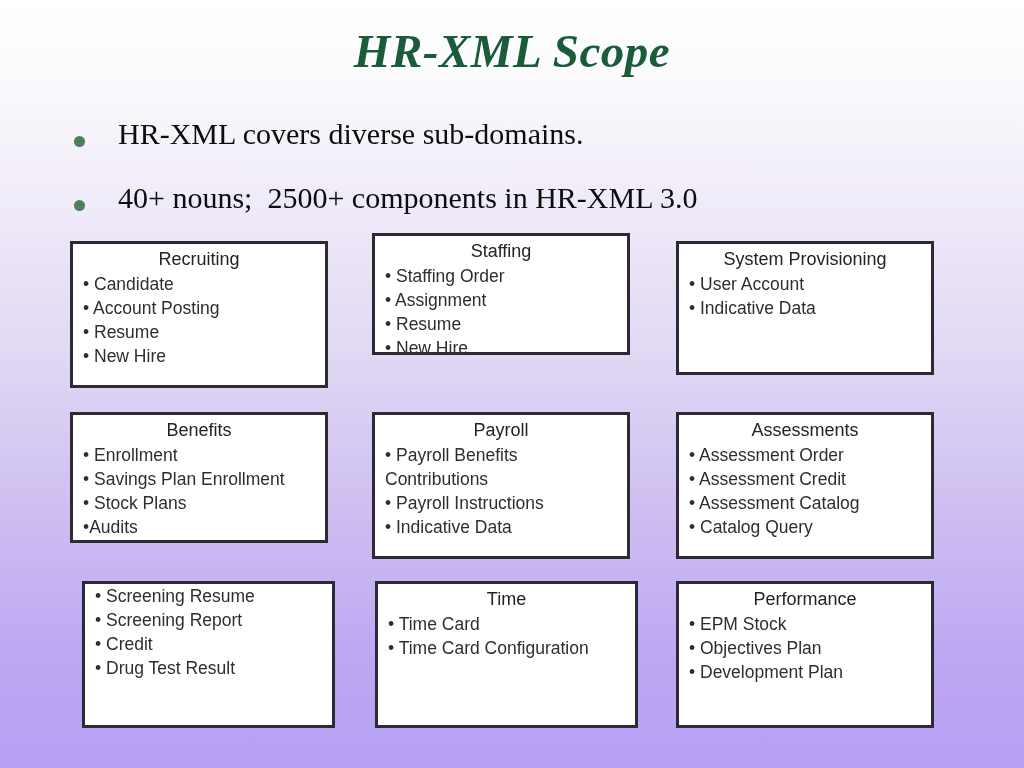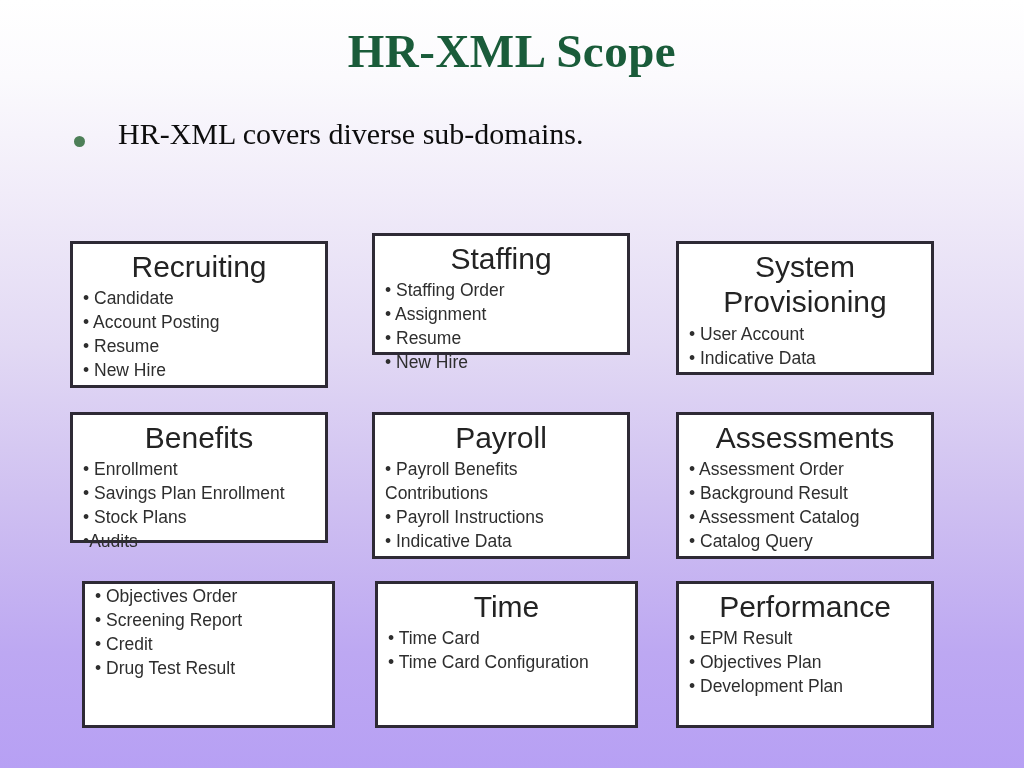--- a/index.html
+++ b/index.html
@@ -4,35 +4,35 @@
 <style>
   html,body{margin:0;padding:0;}
   body{width:1024px;height:768px;overflow:hidden;font-family:"Liberation Sans",sans-serif;}
   .slide{
     position:relative;width:1024px;height:768px;overflow:hidden;
     background:linear-gradient(180deg,#ffffff 0%,#fbfafd 10%,#f1ecf9 25%,#e2d9f4 45%,#cfc0f1 65%,#bda8f2 85%,#b7a0f4 100%);
   }
   .slide-title{
     margin:24px 0 0 0;text-align:center;
     font-family:"Liberation Serif",serif;font-weight:bold;font-size:47px;line-height:1.15;
-    color:#1a5c3a;letter-spacing:0.5px;
+    color:#1a5c3a;letter-spacing:0.5px;font-style:italic;
   }
   .bullets{margin:38px 0 0 74px;}
   .bullet-row{display:flex;align-items:center;margin-bottom:28px;}
   .bullet-dot{flex:none;width:11px;height:11px;border-radius:50%;background:#4d7f58;margin:14px 33px 0 0;}
   .bullet-text{
     font-family:"Liberation Serif",serif;font-size:30px;line-height:1.2;color:#0d0d0d;
     white-space:pre-wrap;
   }
   .box{
     position:absolute;background:#ffffff;border:3px solid #2e2a35;box-sizing:border-box;
   }
   .box-title{
     margin:5px 4px 2px 4px;text-align:center;font-weight:400;
-    font-size:30px;line-height:1.18;color:#232323;
+    font-size:18px;line-height:1.18;color:#232323;
   }
   .box-items{padding:1px 26px 0 10px;}
   .box-item{font-size:17.5px;line-height:1.37;color:#2e2e2e;}
   
   .b0{left:70px;top:241px;width:258px;height:147px}
   .b1{left:372px;top:233px;width:258px;height:122px}
   .b2{left:676px;top:241px;width:258px;height:134px}
   .b3{left:70px;top:412px;width:258px;height:131px}
   .b4{left:372px;top:412px;width:258px;height:147px}
   .b5{left:676px;top:412px;width:258px;height:147px}
@@ -46,20 +46,24 @@
 <body>
 
 <div class="slide">
 
   <h1 class="slide-title">HR-XML Scope</h1>
 
   <div class="bullets">
     <div class="bullet-row">
       <span class="bullet-dot"></span>
       <span class="bullet-text">HR-XML covers diverse sub-domains.</span>
+    </div>
+    <div class="bullet-row">
+      <span class="bullet-dot"></span>
+      <span class="bullet-text">40+ nouns;  2500+ components in HR-XML 3.0</span>
     </div>
   </div>
 
   <section class="box b0">
     <h2 class="box-title">Recruiting</h2>
     <div class="box-items">
       <div class="box-item">• Candidate</div>
       <div class="box-item">• Account Posting</div>
       <div class="box-item">• Resume</div>
       <div class="box-item">• New Hire</div>
@@ -100,45 +104,45 @@
       <div class="box-item">• Payroll Benefits Contributions</div>
       <div class="box-item">• Payroll Instructions</div>
       <div class="box-item">• Indicative Data</div>
     </div>
   </section>
 
   <section class="box b5">
     <h2 class="box-title">Assessments</h2>
     <div class="box-items">
       <div class="box-item">• Assessment Order</div>
-      <div class="box-item">• Background Result</div>
+      <div class="box-item">• Assessment Credit</div>
       <div class="box-item">• Assessment Catalog</div>
       <div class="box-item">• Catalog Query</div>
     </div>
   </section>
 
   <section class="box b6">
     <div class="box-items">
-      <div class="box-item">• Objectives Order</div>
+      <div class="box-item">• Screening Resume</div>
       <div class="box-item">• Screening Report</div>
       <div class="box-item">• Credit</div>
       <div class="box-item">• Drug Test Result</div>
     </div>
   </section>
 
   <section class="box b7">
     <h2 class="box-title">Time</h2>
     <div class="box-items">
       <div class="box-item">• Time Card</div>
       <div class="box-item">• Time Card Configuration</div>
     </div>
   </section>
 
   <section class="box b8">
     <h2 class="box-title">Performance</h2>
     <div class="box-items">
-      <div class="box-item">• EPM Result</div>
+      <div class="box-item">• EPM Stock</div>
       <div class="box-item">• Objectives Plan</div>
       <div class="box-item">• Development Plan</div>
     </div>
   </section>
 
 </div>
 
 </body></html>

